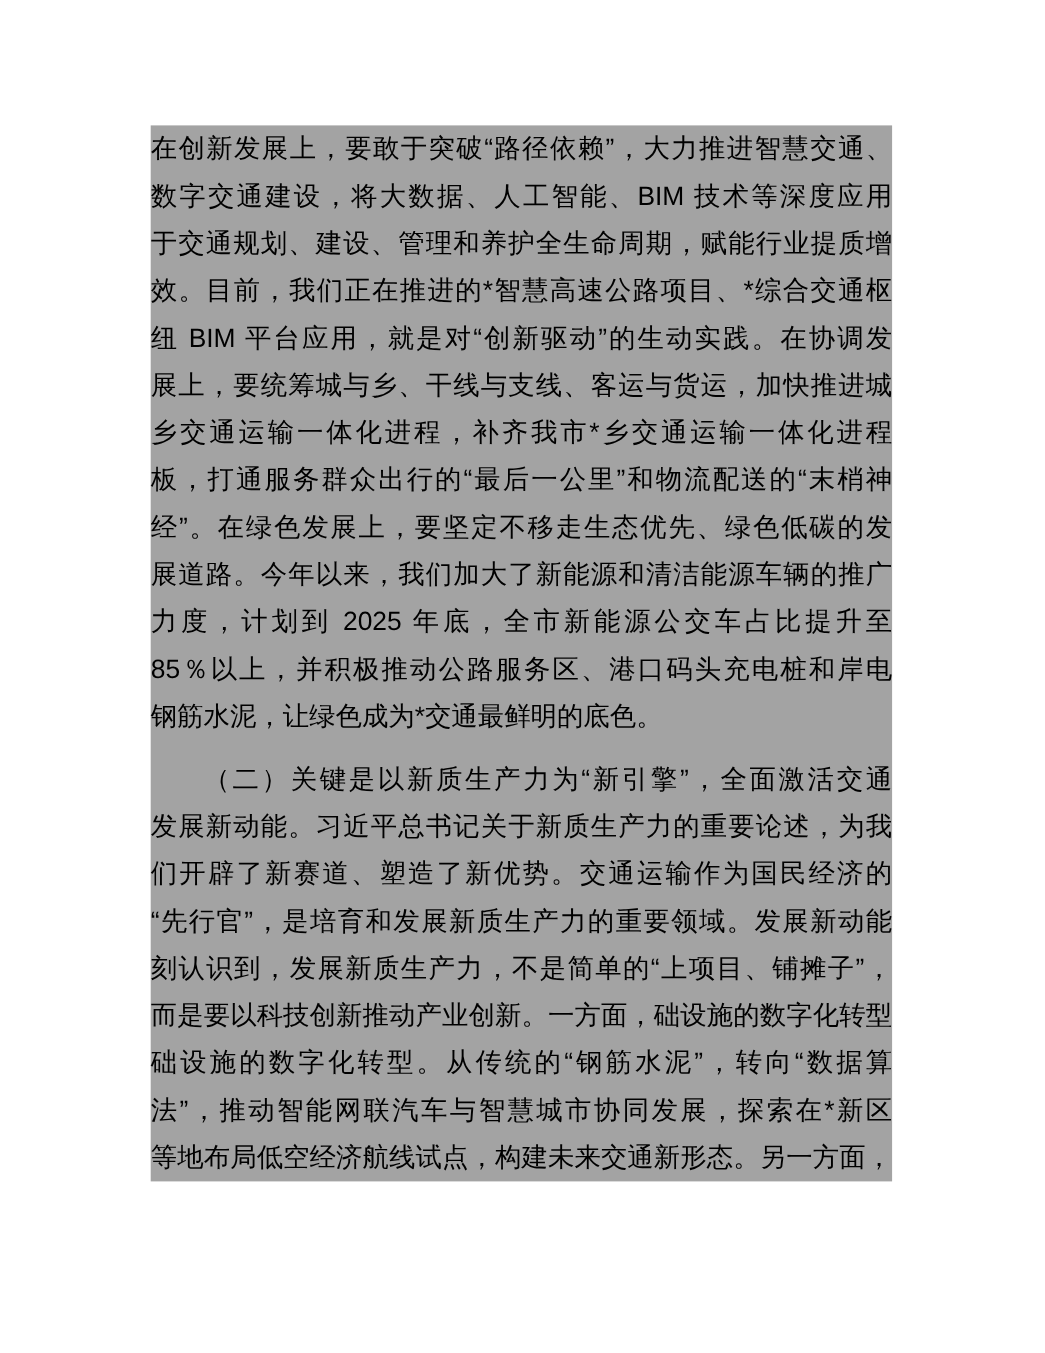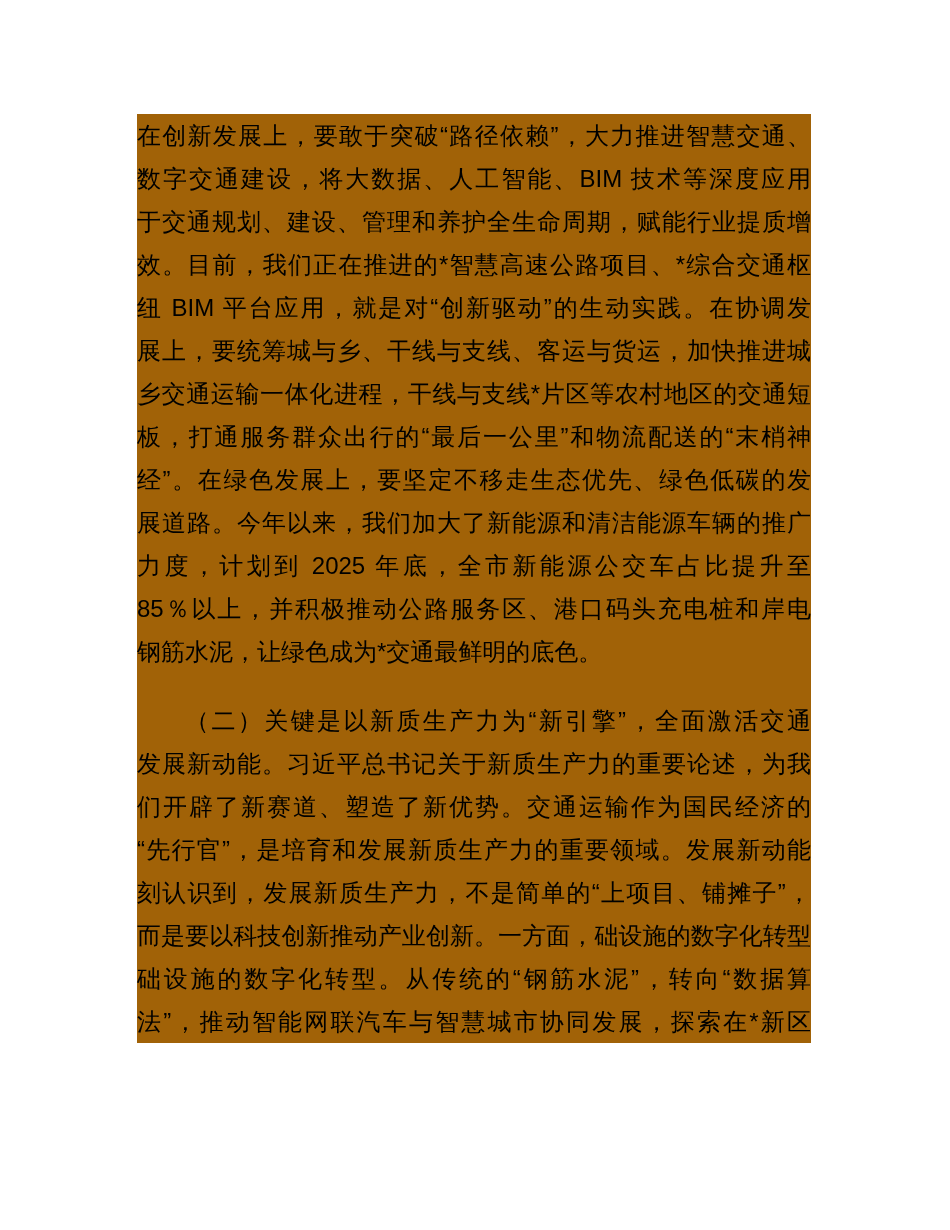--- a/index.html
+++ b/index.html
@@ -23,59 +23,60 @@
     position: absolute;
     left: 137px;
     top: 114px;
     width: 674px;
     color: #000000;
     font-size: 24px;
     line-height: 43px;
     font-kerning: none;
   }
   .paragraph + .paragraph {
-    margin-top: 26px;
+    margin-top: 14px;
   }
   .line {
     text-align: justify;
     text-align-last: justify;
     word-break: break-all;
     white-space: normal;
   }
   .line.last-flush {
     text-align-last: left;
   }
   .line.indent {
     text-indent: 2em;
   }
 </style>
 </head>
 <body>
 
 <div class="page">
-  <div class="text-block" style="background: #a16207; color: rgb(0, 0, 0);">
+  <div class="text-block" style="background: #a3a3a3; color: rgb(0, 0, 0);">
       <div class="paragraph">
         <div class="line">在创新发展上，要敢于突破“路径依赖”，大力推进智慧交通、</div>
         <div class="line">数字交通建设，将大数据、人工智能、BIM 技术等深度应用</div>
         <div class="line">于交通规划、建设、管理和养护全生命周期，赋能行业提质增</div>
         <div class="line">效。目前，我们正在推进的*智慧高速公路项目、*综合交通枢</div>
         <div class="line">纽 BIM 平台应用，就是对“创新驱动”的生动实践。在协调发</div>
         <div class="line">展上，要统筹城与乡、干线与支线、客运与货运，加快推进城</div>
-        <div class="line">乡交通运输一体化进程，干线与支线*片区等农村地区的交通短</div>
+        <div class="line">乡交通运输一体化进程，补齐我市*乡交通运输一体化进程</div>
         <div class="line">板，打通服务群众出行的“最后一公里”和物流配送的“末梢神</div>
         <div class="line">经”。在绿色发展上，要坚定不移走生态优先、绿色低碳的发</div>
         <div class="line">展道路。今年以来，我们加大了新能源和清洁能源车辆的推广</div>
         <div class="line">力度，计划到 2025 年底，全市新能源公交车占比提升至</div>
         <div class="line">85％以上，并积极推动公路服务区、港口码头充电桩和岸电</div>
         <div class="line last-flush">钢筋水泥，让绿色成为*交通最鲜明的底色。</div>
       </div>
       <div class="paragraph">
         <div class="line indent">（二）关键是以新质生产力为“新引擎”，全面激活交通</div>
         <div class="line">发展新动能。习近平总书记关于新质生产力的重要论述，为我</div>
         <div class="line">们开辟了新赛道、塑造了新优势。交通运输作为国民经济的</div>
         <div class="line">“先行官”，是培育和发展新质生产力的重要领域。发展新动能</div>
         <div class="line">刻认识到，发展新质生产力，不是简单的“上项目、铺摊子”，</div>
         <div class="line">而是要以科技创新推动产业创新。一方面，础设施的数字化转型</div>
         <div class="line">础设施的数字化转型。从传统的“钢筋水泥”，转向“数据算</div>
         <div class="line">法”，推动智能网联汽车与智慧城市协同发展，探索在*新区</div>
+        <div class="line">等地布局低空经济航线试点，构建未来交通新形态。另一方面，</div>
       </div>
     </div>
 </div>
 
 </body></html>

